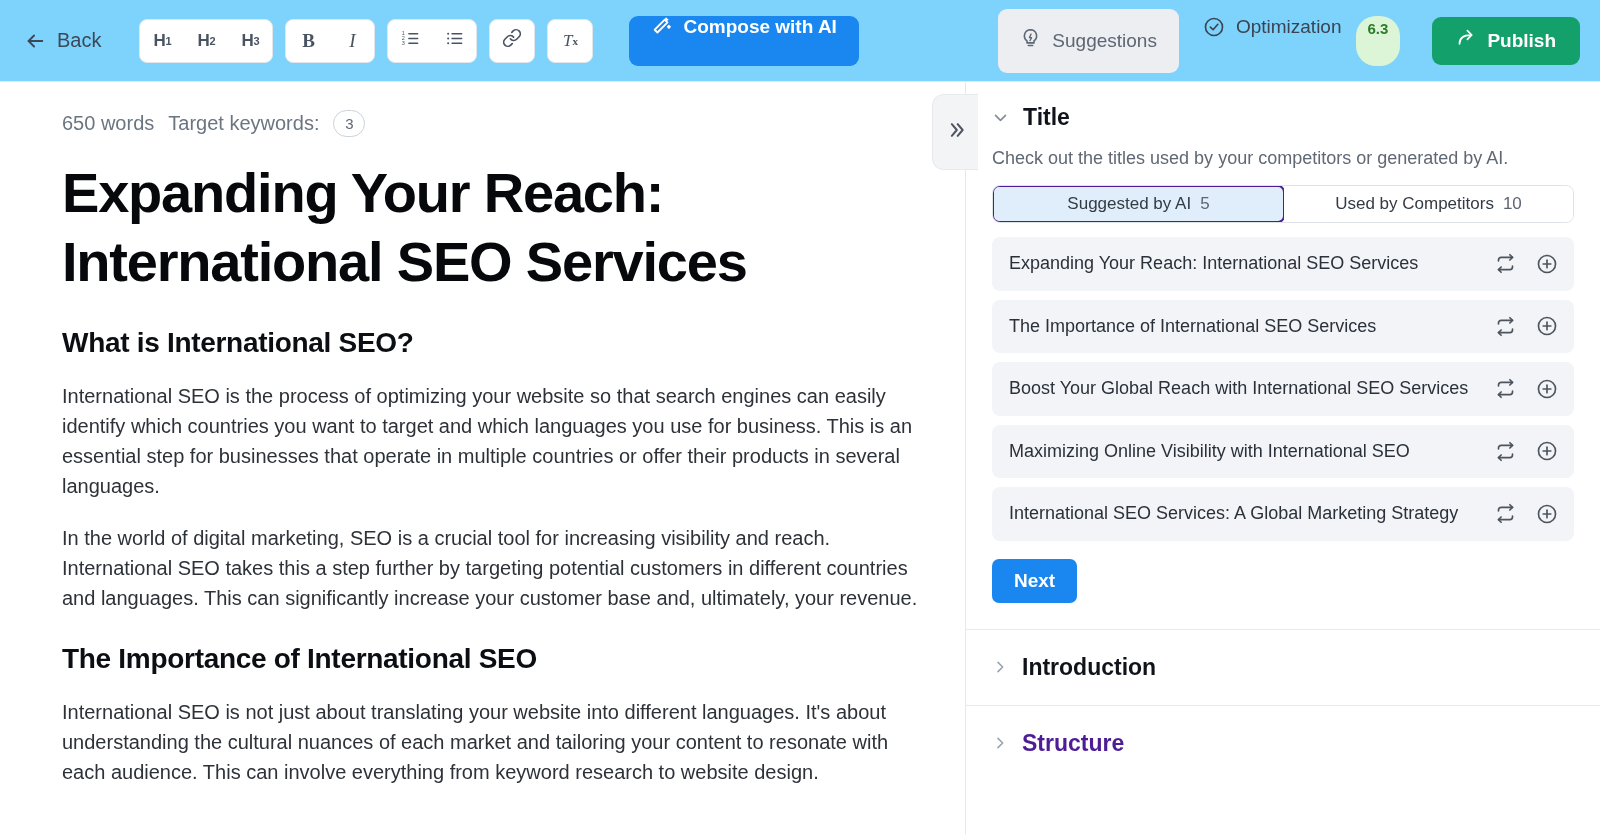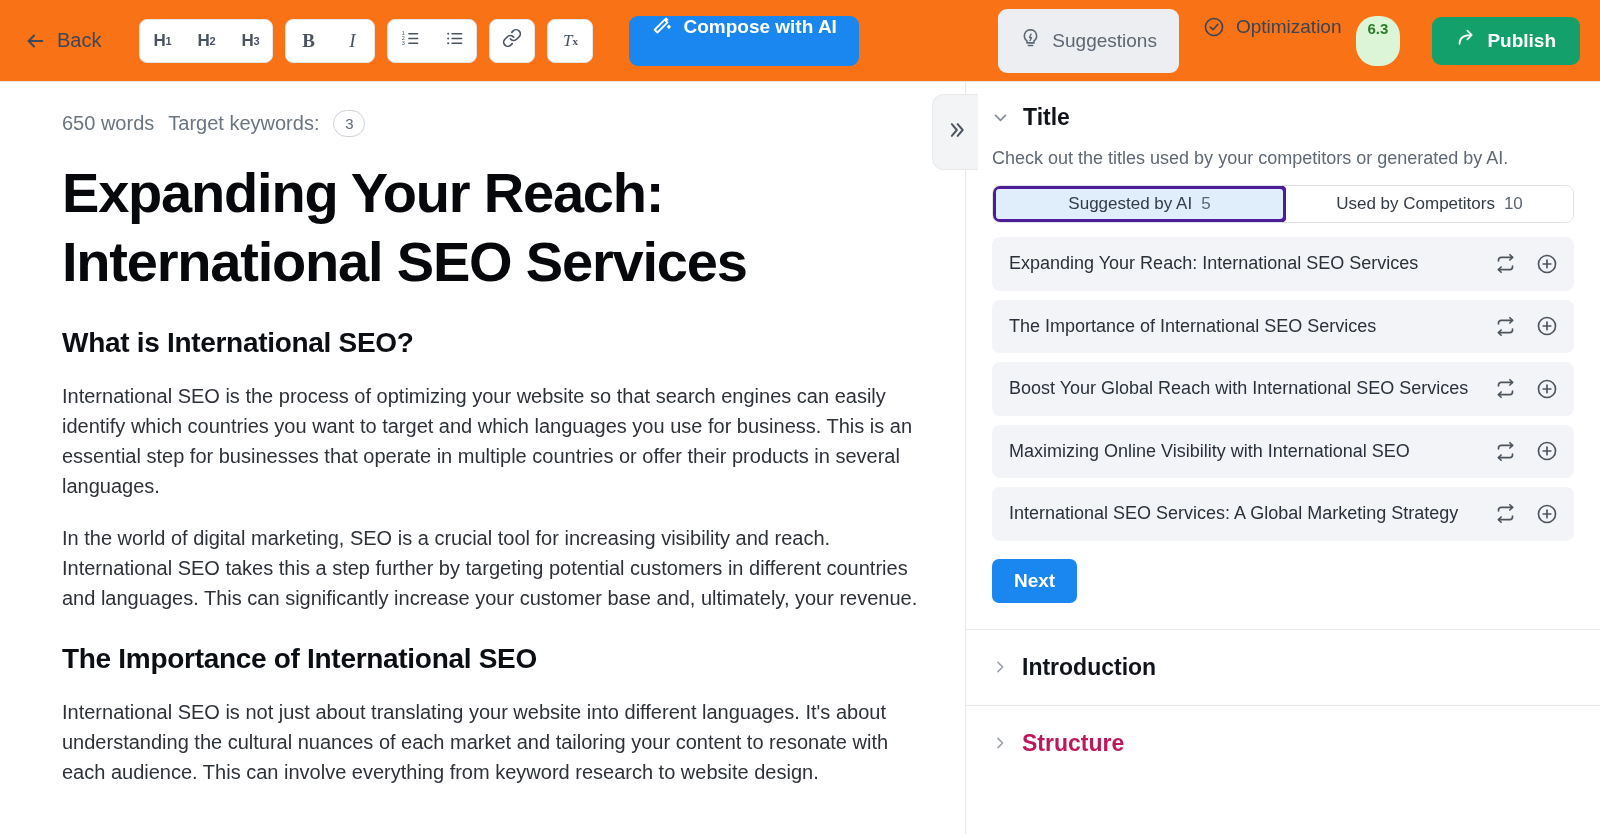--- a/index.html
+++ b/index.html
@@ -7,21 +7,21 @@
     width: 1600px; height: 834px;
     font-family: "Liberation Sans", sans-serif;
     background: #ffffff;
     overflow: hidden;
   }
   #app { position: relative; width: 1600px; height: 834px; display: flex; flex-direction: column; }
 
   
   .toolbar {
     height: 82px; min-height: 82px;
-    background: #f97316;
+    background: #7dd3fc;
     border-bottom: 1px solid #e6e8eb;
     display: flex; align-items: center;
     padding: 0 20px 0 14px;
     position: relative;
     z-index: 30;
   }
   .back-btn {
     display: flex; align-items: center; gap: 11px;
     color: #3c4858; font-size: 20px;
     padding: 7px 10px; border-radius: 7px;
@@ -181,21 +181,21 @@
     display: flex; flex-direction: column;
     overflow: hidden;
   }
   .panel-section { padding: 0 26px; }
   .section-head {
     display: flex; align-items: center; gap: 14px;
     padding: 22px 0 0 0;
   }
   .chev { color: #848c97; display:flex; }
   .section-title { font-size: 23px; font-weight: 700; color: #10141a; }
-  .section-title.muted { color: #be185d; }
+  .section-title.muted { color: #4c1d95; }
   .section-desc {
     color: #5f6873; font-size: 18px;
     margin-top: 17px;
   }
 
   .tabs {
     display: flex; margin-top: 16px;
     border: 1px solid #dfe3e8;
     border-radius: 8px;
     overflow: hidden;
@@ -203,21 +203,21 @@
   }
   .tab {
     flex: 1;
     display: flex; align-items: center; justify-content: center; gap: 9px;
     font-size: 17px; color: #333b45;
     cursor: pointer;
     background: #fff;
   }
   .tab.active {
     background: #e0eefb;
-    border: 4px solid #4c1d95;
+    border: 2px solid #4c1d95;
     border-radius: 7px;
     margin: -1px;
   }
   .tab .cnt { color: #5c6570; }
 
   .sugg-list { margin-top: 14px; display: flex; flex-direction: column; gap: 9px; }
   .sugg-item {
     background: #f2f4f7;
     border-radius: 8px;
     display: flex; align-items: center;

